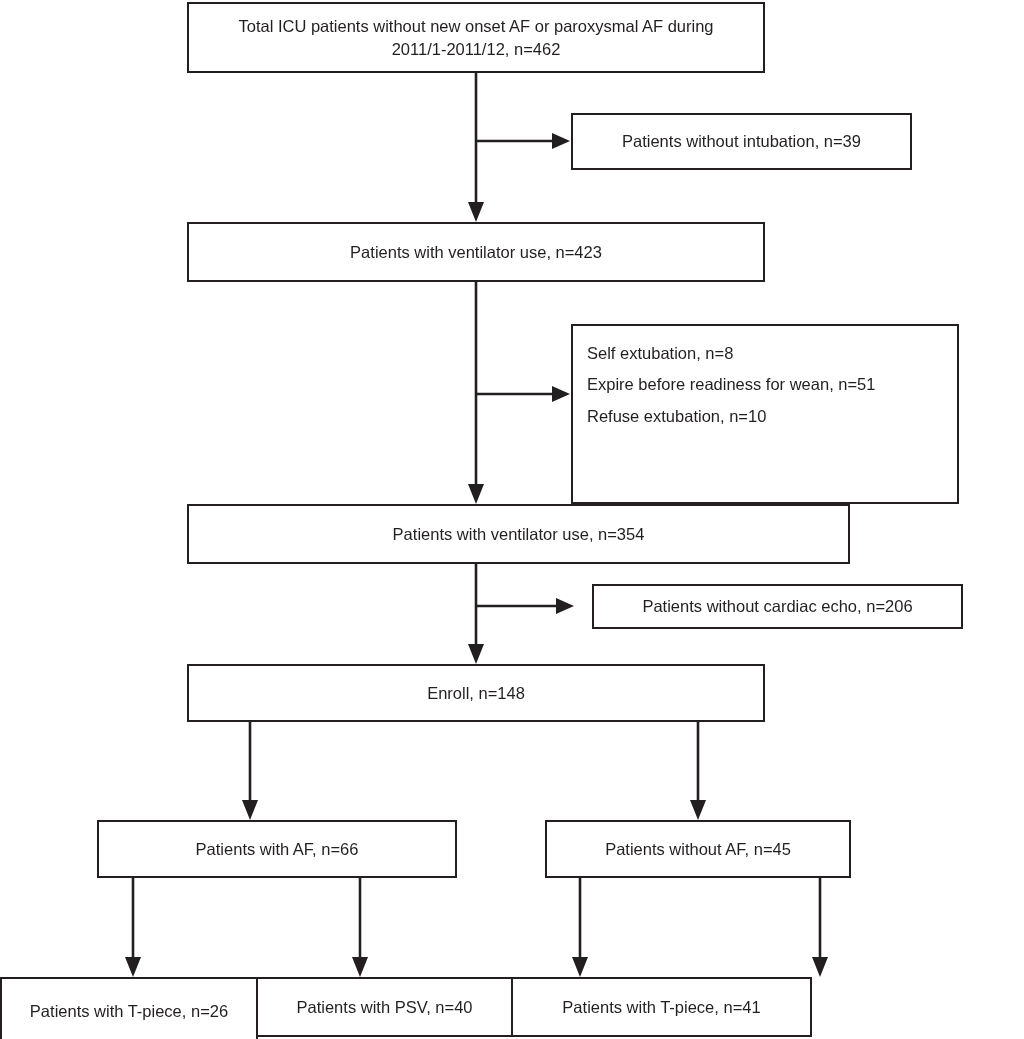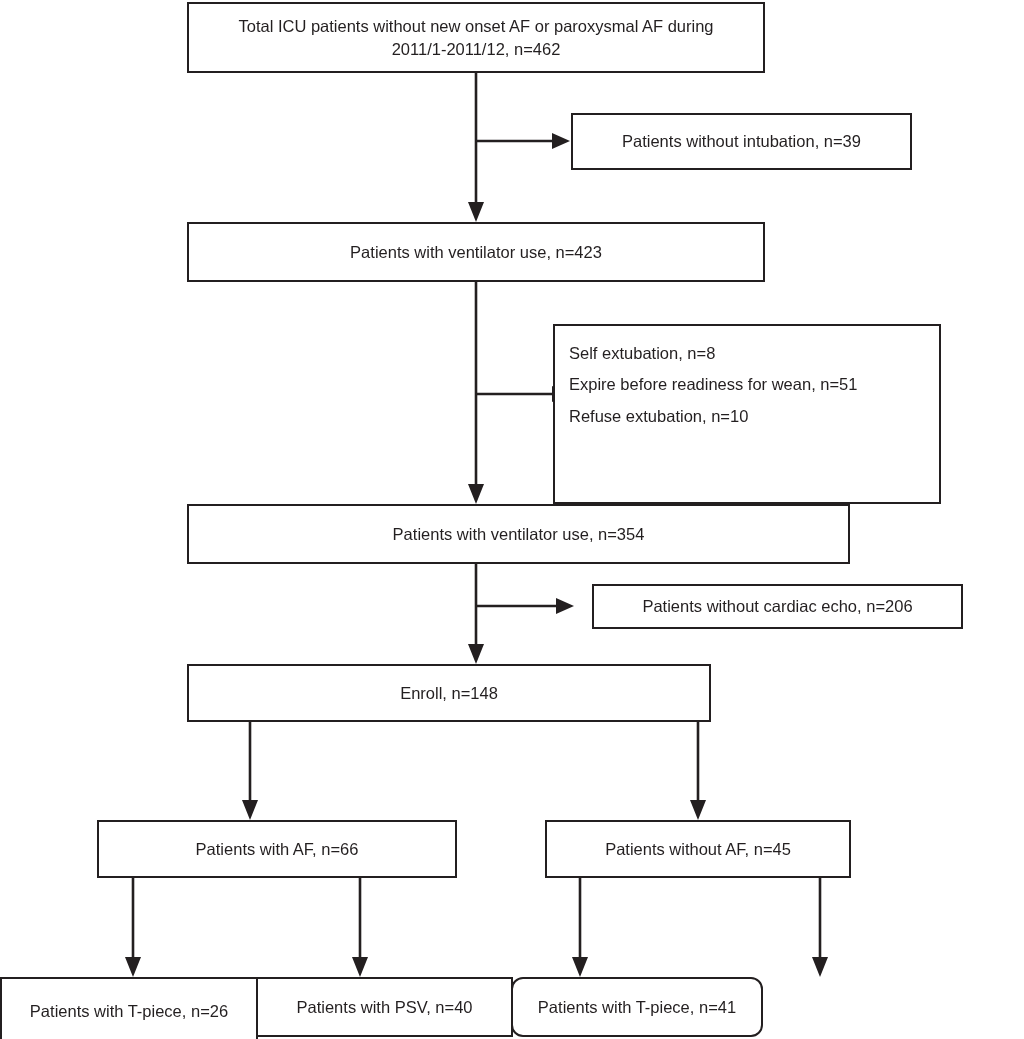--- a/index.html
+++ b/index.html
@@ -112,52 +112,52 @@
   </div>
 
   <div class="node" style="left:571px; top:113px; width:341px; height:57px;">
     <span>Patients without intubation, n=39</span>
   </div>
 
   <div class="node" style="left:187px; top:222px; width:578px; height:60px;">
     <span>Patients with ventilator use, n=423</span>
   </div>
 
-  <div class="node left-align" style="left:553px; top:324px; width:388px; height:180px;">
+  <div class="node left-align" style="left:571px; top:324px; width:388px; height:180px;">
     <span class="line">Self extubation, n=8</span>
     <span class="line">Expire before readiness for wean, n=51</span>
     <span class="line">Refuse extubation, n=10</span>
   </div>
 
   <div class="node" style="left:187px; top:504px; width:663px; height:60px;">
     <span>Patients with ventilator use, n=354</span>
   </div>
 
   <div class="node" style="left:575px; top:584px; width:371px; height:45px;margin-left:17px;">
     <span>Patients without cardiac echo, n=206</span>
   </div>
 
-  <div class="node" style="left:187px; top:664px; width:524px; height:58px;">
+  <div class="node" style="left:187px; top:664px; width:578px; height:58px;">
     <span>Enroll, n=148</span>
   </div>
 
   <div class="node" style="left:97px; top:820px; width:360px; height:58px;">
     <span>Patients with AF, n=66</span>
   </div>
 
   <div class="node" style="left:545px; top:820px; width:306px; height:58px;">
     <span>Patients without AF, n=45</span>
   </div>
 
   <div class="node" style="left:0px; top:977px; width:258px; height:68px;">
     <span>Patients with T-piece, n=26</span>
   </div>
 
   <div class="node" style="left:256px; top:977px; width:257px; height:60px;">
     <span>Patients with PSV, n=40</span>
   </div>
 
-  <div class="node" style="left:511px; top:977px; width:252px; height:60px;border-radius:12px;">
+  <div class="node" style="left:511px; top:977px; width:301px; height:60px;">
     <span>Patients with T-piece, n=41</span>
   </div>
 
 
 </div>
 
 </body></html>

